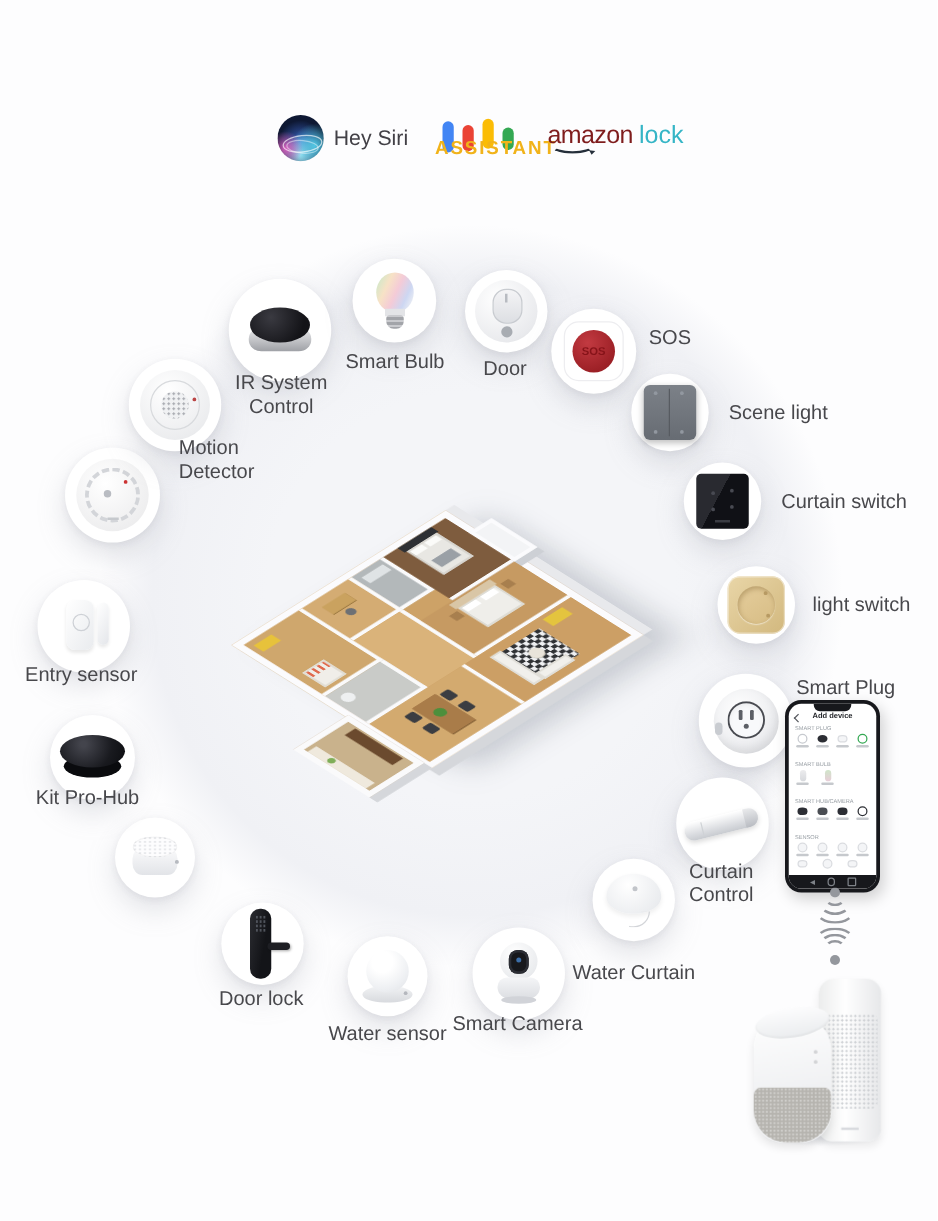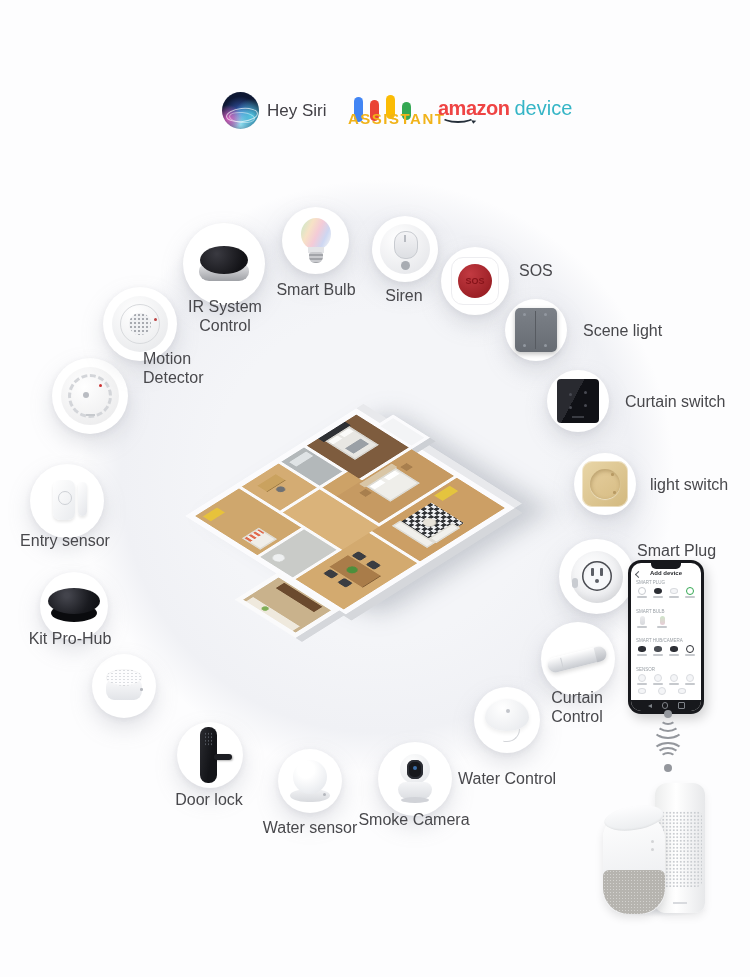--- a/index.html
+++ b/index.html
@@ -21,21 +21,21 @@
       radial-gradient(circle at 50% 86%,rgba(170,240,250,.95) 0,rgba(170,240,250,0) 45%),
       radial-gradient(circle at 50% 60%,rgba(64,110,216,.9) 0,rgba(64,110,216,0) 62%),
       #0e1833;}
   .siri-wave{position:absolute;border:1px solid rgba(255,255,255,.65);border-radius:50%;}
   .hey-siri{position:absolute;left:267px;top:101px;font-size:17px;color:#424046;}
   .gbars{position:absolute;left:354px;top:90px;width:66px;height:32px;display:flex;align-items:flex-end;gap:7px;}
   .gbar{width:9px;border-radius:5px;}
   .assistant-lbl{position:absolute;left:348px;top:110px;width:74px;text-align:center;font-size:15px;
     letter-spacing:1.5px;color:#f1b31a;font-weight:700;}
   .alexa-wrap{position:absolute;left:438px;top:97px;display:flex;align-items:baseline;gap:5px;}
-  .amazon-word{font-size:20px;font-weight:700;color:#ef4444;position:relative;letter-spacing:-0.5px;}
+  .amazon-word{font-size:20px;font-weight:400;color:#7f1d1d;position:relative;letter-spacing:-0.5px;}
   .amazon-smile{position:absolute;left:3px;bottom:-3px;width:30px;height:9px;border:2px solid transparent;
     border-bottom-color:#252f3a;border-radius:50%;}
   .amazon-smile::after{content:"";position:absolute;right:-3px;bottom:-2px;width:0;height:0;
     border-left:4px solid #252f3a;border-top:3px solid transparent;border-bottom:1px solid transparent;transform:rotate(-30deg);}
   .alexa-word{font-size:20px;color:#35b5c6;letter-spacing:0;}
 
   
   .circle{position:absolute;background:#fff;border-radius:50%;display:flex;align-items:center;justify-content:center;
     box-shadow:0 10px 22px rgba(145,150,162,.26),0 2px 6px rgba(145,150,162,.15);}
   .lbl{position:absolute;font-size:16px;color:#48484c;line-height:1.2;}
@@ -203,21 +203,21 @@
   <div class="gbars">
     <i class="gbar" style="height:25px;background:#4285f4;"></i>
     <i class="gbar" style="height:21px;margin-bottom:1px;background:#ea4335;"></i>
     <i class="gbar" style="height:24px;margin-bottom:3px;background:#fbbc05;"></i>
     <i class="gbar" style="height:18px;margin-bottom:2px;background:#34a853;"></i>
   </div>
   <div class="assistant-lbl">ASSISTANT</div>
 
   <div class="alexa-wrap">
     <span class="amazon-word"><span>amazon</span><i class="amazon-smile"></i></span>
-    <span class="alexa-word">device</span>
+    <span class="alexa-word">lock</span>
   </div>
 
   <div class="plan-scene">
     <div class="plan">
 
       <div class="room" style="left:0;top:0;width:66px;height:92px;background:#cfa76d;border-right:4px solid #fafafb;border-bottom:4px solid #fafafb;">
         <div class="fp" style="left:5px;top:6px;width:20px;height:11px;background:#e7c23b;"></div>
         <div class="fp" style="left:8px;top:58px;width:24px;height:26px;background:#f0eee9;box-shadow:inset 0 0 0 2px #e0ddd4;"></div>
         <div class="fp" style="left:10px;top:60px;width:20px;height:8px;background:repeating-linear-gradient(90deg,#e06a4d 0 3px,#f0eee9 3px 6px);"></div>
       </div>
@@ -296,21 +296,21 @@
     </div>
 
   <div class="circle" style="left:372px;top:216px;width:66px;height:66px;">
     <div class="ic ic-siren">
       <i class="siren-pill"></i>
       <i class="siren-line"></i>
       <i class="siren-dot"></i>
     </div>
   </div>
   <div class="lbl center" style="left:354px;top:286px;width:100px;">
-      <span>Siren</span>
+      <span>Door</span>
     </div>
 
   <div class="circle" style="left:441px;top:247px;width:68px;height:68px;">
     <div class="ic ic-sos">
       <div class="sos-btn">SOS</div>
     </div>
   </div>
   <div class="lbl" style="left:519px;top:261px;">
       <span>SOS</span>
     </div>
@@ -379,34 +379,34 @@
   </div>
 
   <div class="circle" style="left:474px;top:687px;width:66px;height:66px;">
     <div class="ic" style="width:48px;height:48px;">
       <i class="wd-body"></i>
       <i class="wd-hole"></i>
       <i class="wd-wire"></i>
     </div>
   </div>
   <div class="lbl" style="left:458px;top:769px;">
-      <span>Water Control</span>
+      <span>Water Curtain</span>
     </div>
 
   <div class="circle" style="left:378px;top:742px;width:74px;height:74px;">
     <div class="ic" style="width:44px;height:52px;">
       <i class="cam-head"></i>
       <i class="cam-lens"></i>
       <i class="cam-dot"></i>
       <i class="cam-body"></i>
       <i class="cam-base"></i>
     </div>
   </div>
   <div class="lbl center" style="left:334px;top:810px;width:160px;">
-      <span>Smoke Camera</span>
+      <span>Smart Camera</span>
     </div>
 
   <div class="circle" style="left:278px;top:749px;width:64px;height:64px;">
     <div class="ic" style="width:44px;height:44px;">
       <i class="mo-base"></i>
       <i class="mo-dome"></i>
       <i class="mo-dot"></i>
     </div>
   </div>
   <div class="lbl center" style="left:230px;top:818px;width:160px;">

